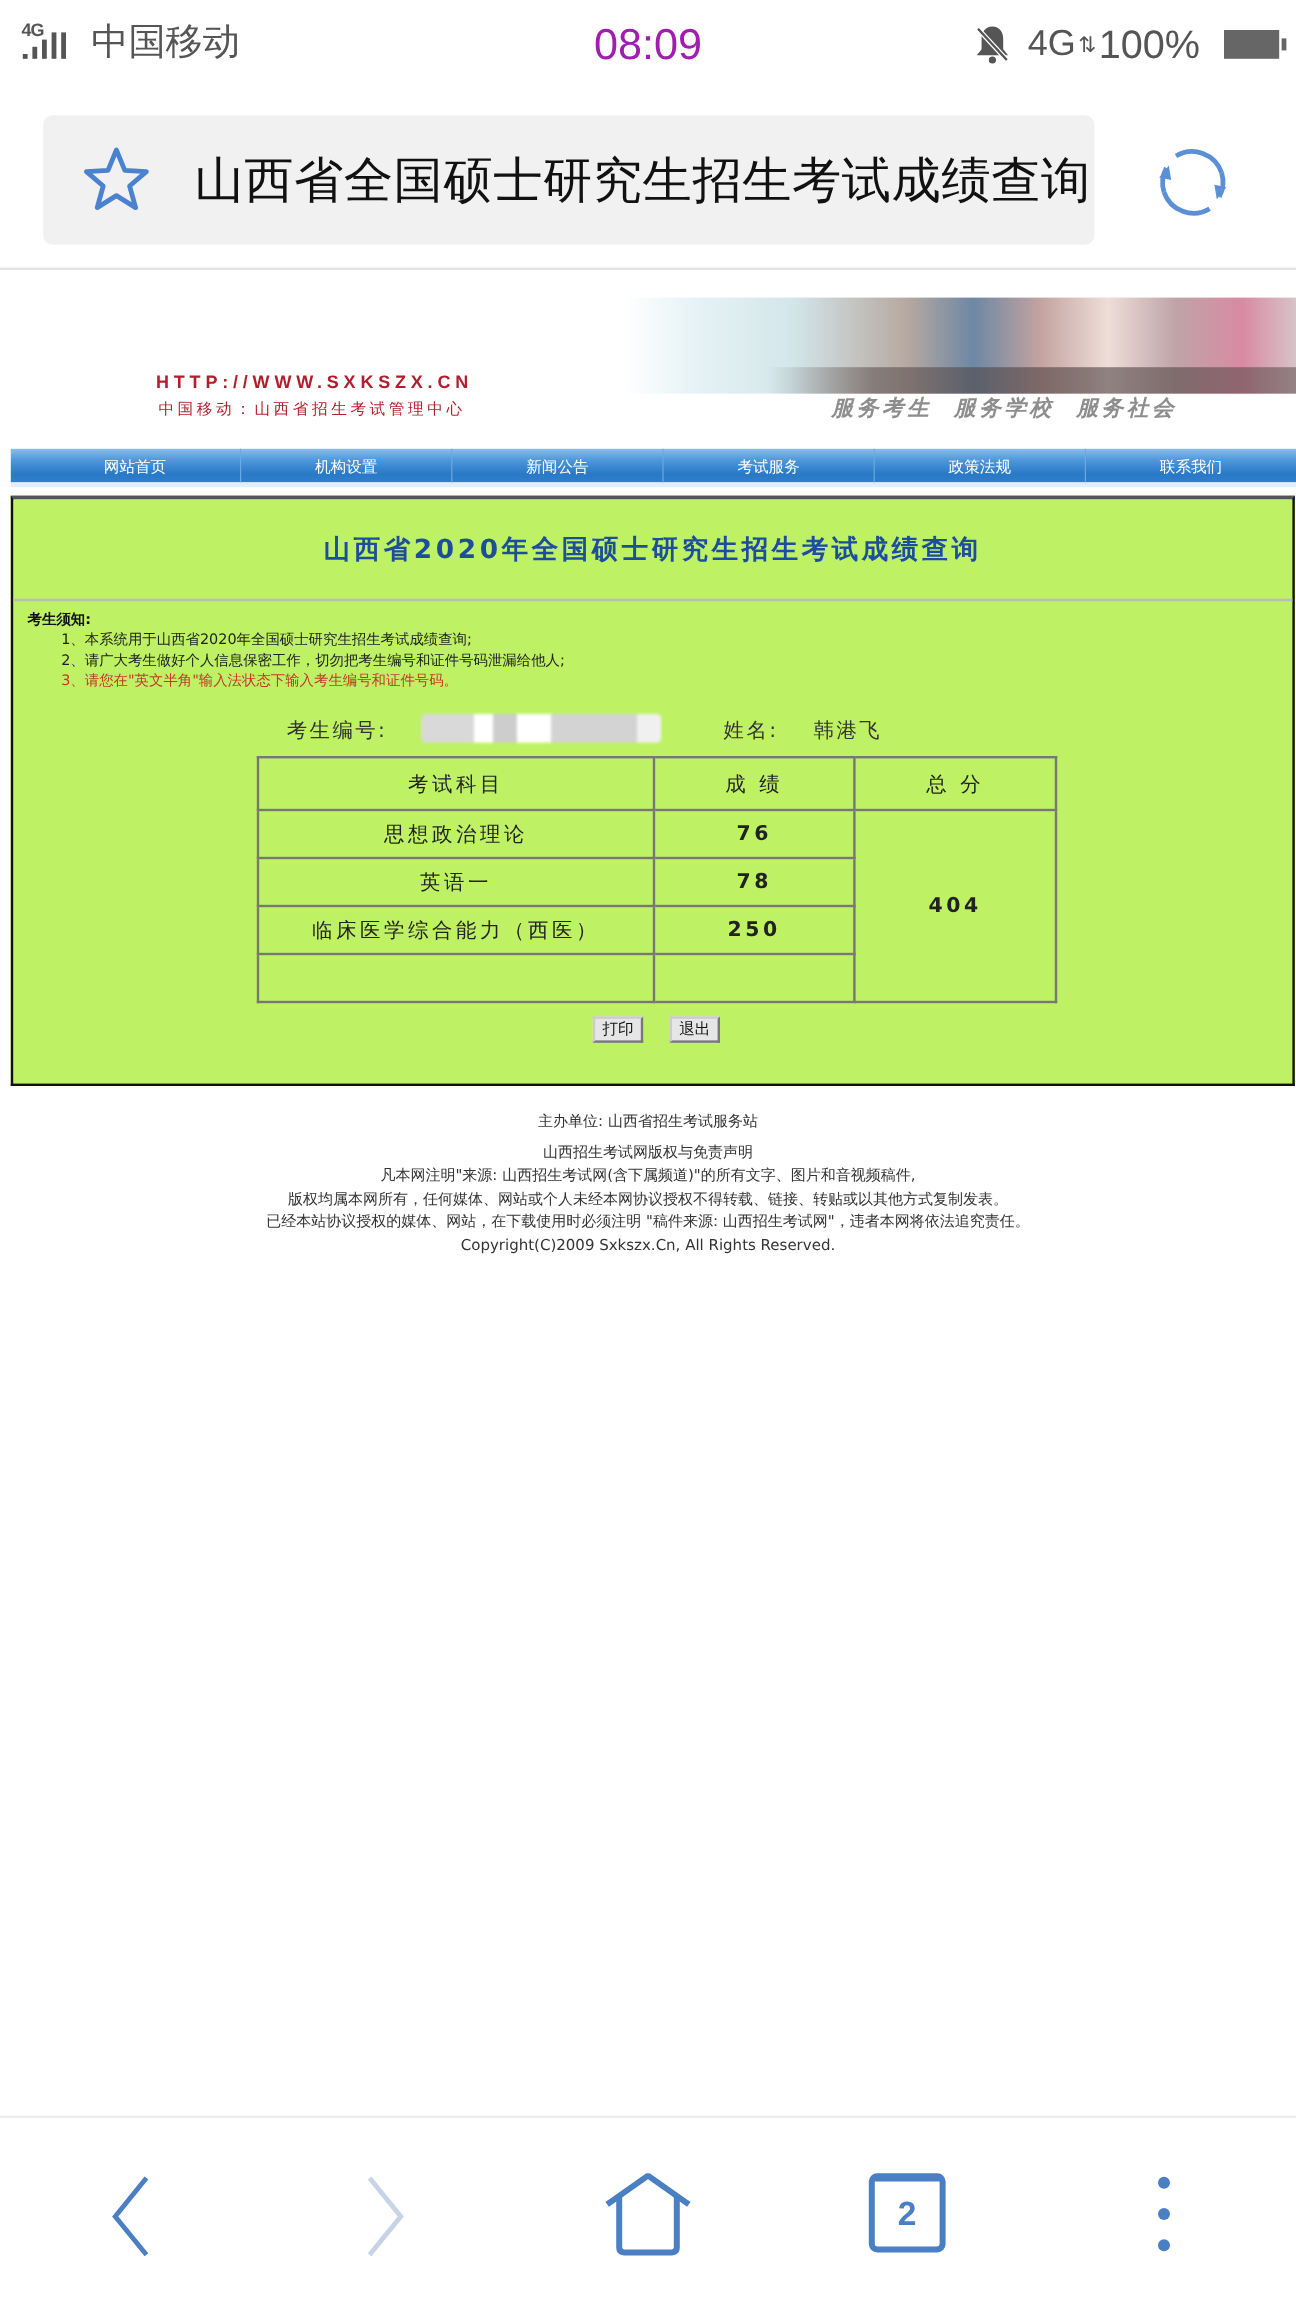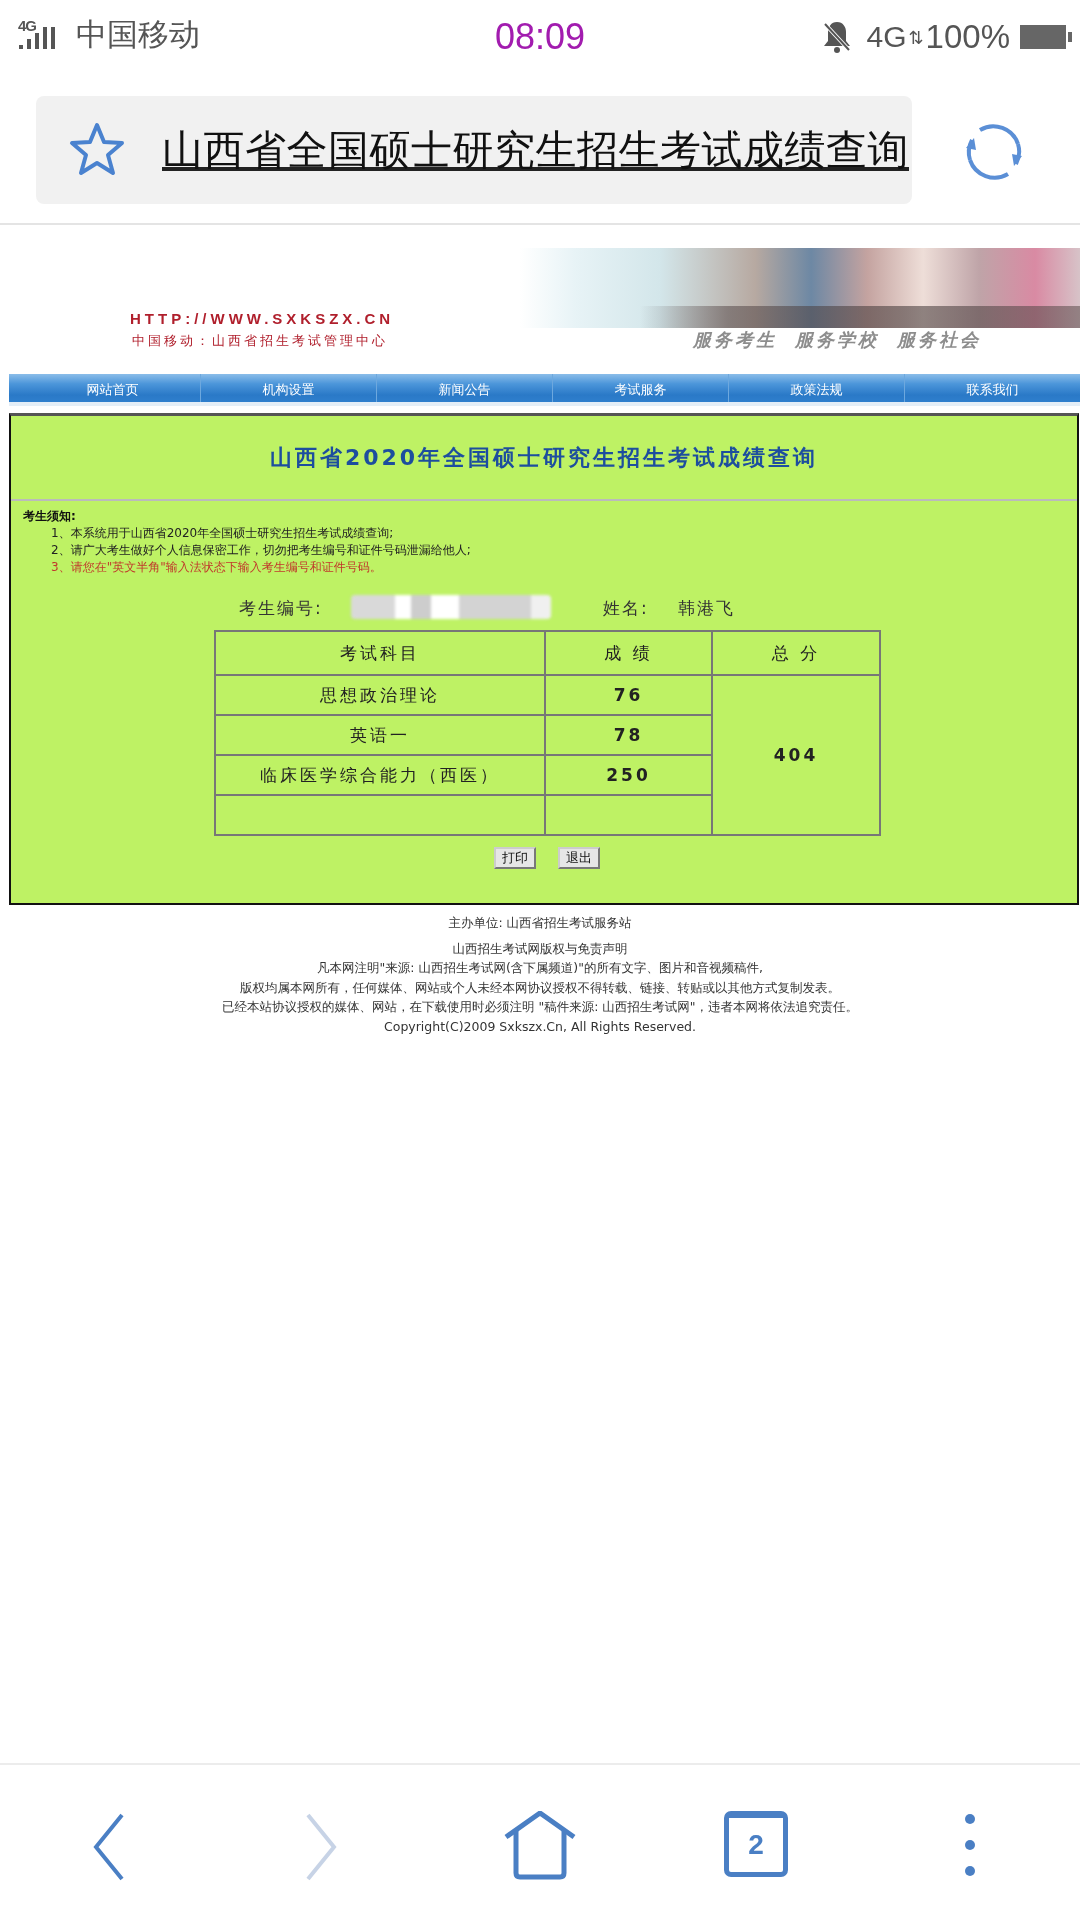--- a/index.html
+++ b/index.html
@@ -11,26 +11,26 @@
     .sb-left { position: absolute; left: 18px; top: 14px; display: flex; align-items: center; }
     .signal { position: relative; width: 42px; height: 36px; }
     .signal .g { position: absolute; left: 0; top: 0; font-size: 15px; font-weight: bold; color: #555; letter-spacing: -1px; font-family: "Liberation Sans", sans-serif; }
     .signal .bar { position: absolute; bottom: 4px; width: 4px; background: #555; }
     .carrier { font-size: 31px; color: #555; margin-left: 16px; font-family: "DejaVu Sans", sans-serif; }
     .sb-time { position: absolute; left: 0; width: 1080px; top: 16px; text-align: center; font-size: 36px; color: #a21caf; font-family: "Liberation Sans", sans-serif; }
     .sb-right { position: absolute; right: 14px; top: 18px; display: flex; align-items: center; color: #555; }
     .bell { width: 30px; height: 34px; margin-right: 14px; }
     .net { font-size: 30px; font-family: "Liberation Sans", sans-serif; }
     .net-arrows { font-size: 18px; margin: 0 2px; }
-    .battery-pct { font-size: 33px; font-family: "Liberation Sans", sans-serif; margin-right: 10px; }
+    .battery-pct { font-size: 33px; font-family: "Liberation Sans", sans-serif; margin-right: 20px; }
     .battery { width: 46px; height: 24px; background: #666; position: relative; }
     .battery::after { content: ""; position: absolute; right: -6px; top: 7px; width: 4px; height: 10px; background: #666; }
 
     
-    .addr { position: absolute; left: 36px; top: 96px; width: 876px; height: 108px; background: #f1f1f1; border-radius: 8px; display: flex; align-items: center; text-decoration: underline; }
+    .addr { position: absolute; left: 36px; top: 96px; width: 876px; height: 108px; background: #f1f1f1; border-radius: 8px; display: flex; align-items: center; }
     .addr .star { width: 58px; height: 58px; margin-left: 32px; }
     .addr .title { font-size: 41px; color: #111; margin-left: 36px; white-space: nowrap; letter-spacing: 0.5px; }
     .refresh { position: absolute; left: 958px; top: 116px; width: 72px; height: 72px; }
     .addr-divider { position: absolute; left: 0; top: 223px; width: 1080px; height: 2px; background: #e4e4e4; }
 
     
     .site-header { position: absolute; left: 0; top: 232px; width: 1080px; height: 135px; }
     .logo-main { position: absolute; left: 96px; top: 30px; font-size: 38px; font-weight: bold; color: #a61b29; letter-spacing: 17px; font-family: "DejaVu Serif", serif; }
     .logo-url { position: absolute; left: 130px; top: 78px; font-size: 15px; font-weight: bold; color: #b01f2c; letter-spacing: 4px; font-family: "Liberation Sans", sans-serif; }
     .logo-sub { position: absolute; left: 132px; top: 100px; font-size: 13px; color: #b01f2c; letter-spacing: 3px; }
@@ -64,21 +64,21 @@
     .score-table .c1 { width: 330px; }
     .score-table .c2 { width: 167px; }
     .score-table .c3 { width: 168px; }
     .score-table .num { font-weight: bold; letter-spacing: 3px; }
 
     .btns { position: absolute; left: 0; width: 100%; top: 431px; display: flex; justify-content: center; gap: 22px; padding-left: 6px; }
     .btn { font-size: 13px; padding: 1px 6px; background: #e6e6e6; border: 2px outset #ccc; color: #111; line-height: 16px; }
 
     
     .footer { position: absolute; left: 0; top: 912px; width: 1080px; text-align: center; font-size: 12.5px; color: #333; line-height: 19.5px; }
-    .footer .host { margin-top: 1px; margin-bottom: 6px; }
+    .footer .host { margin-top: 12px; margin-bottom: 6px; }
 
     
     .bottom-divider { position: absolute; left: 0; top: 1763px; width: 1080px; height: 2px; background: #ececec; }
     .bottom-bar { position: absolute; left: 0; top: 1765px; width: 1080px; height: 155px; }
     .bb-icon { position: absolute; top: 46px; }
   </style>
 </head>
 <body>
 
 <div class="status-bar">

